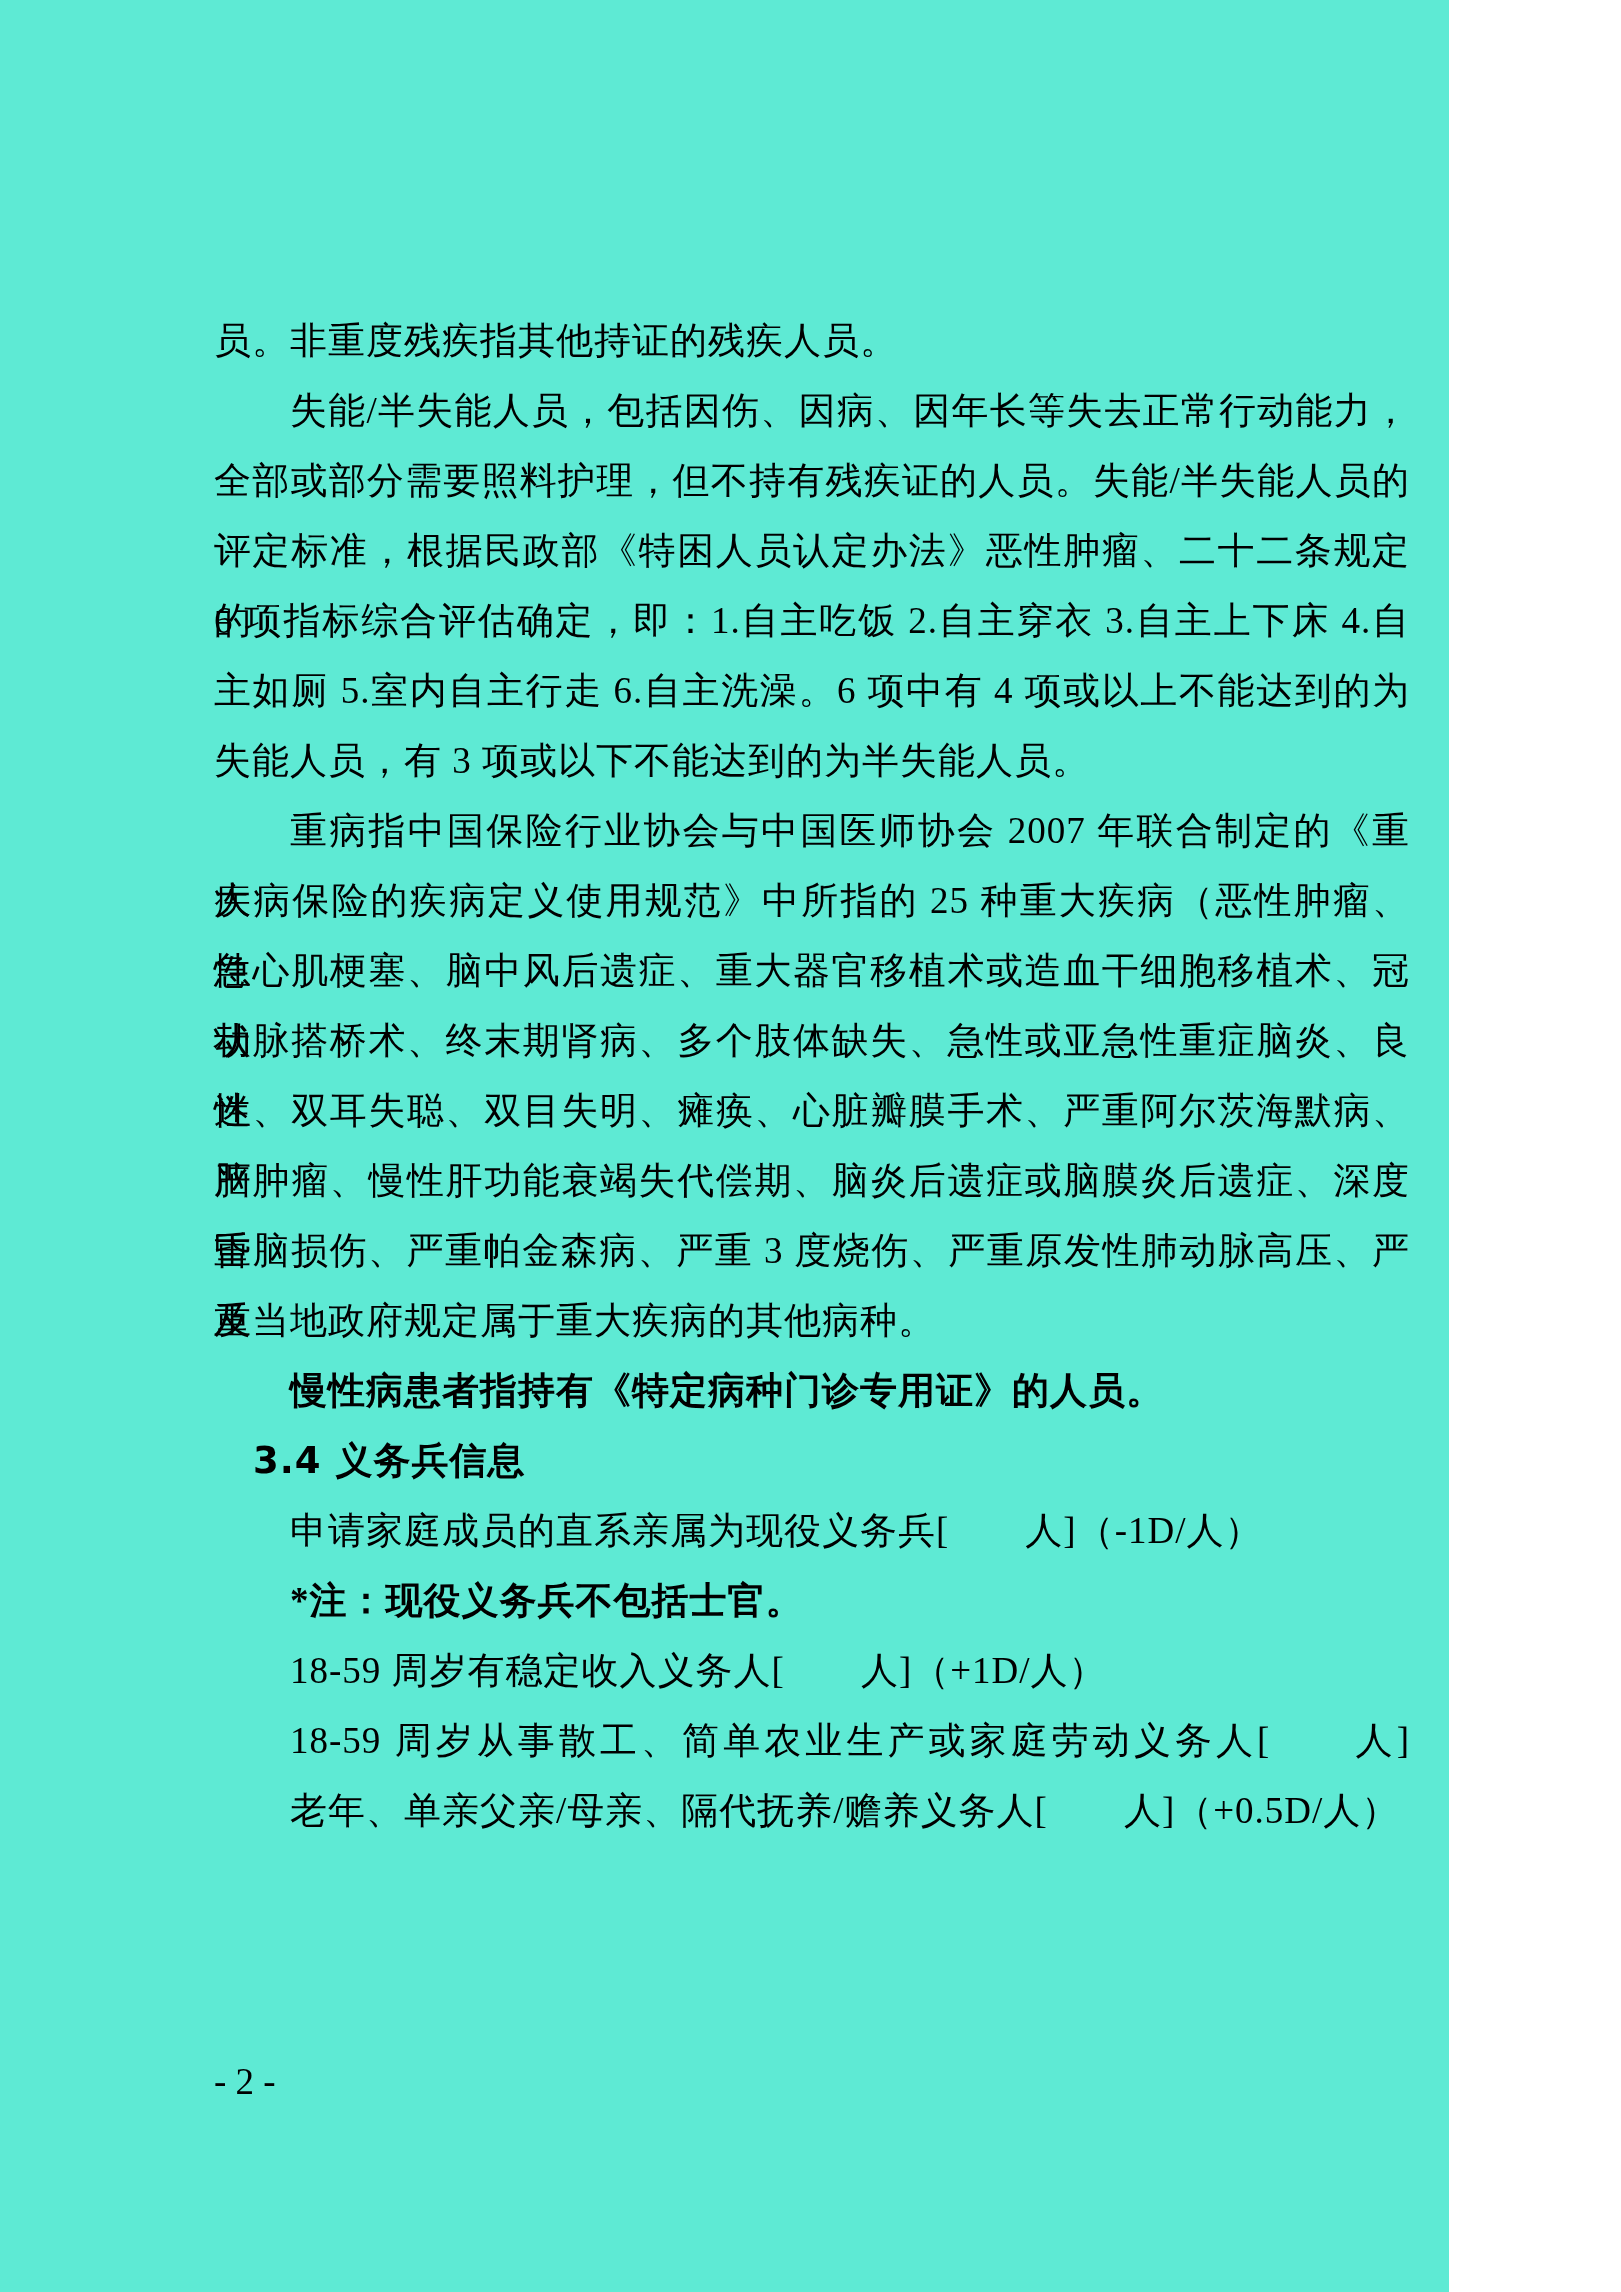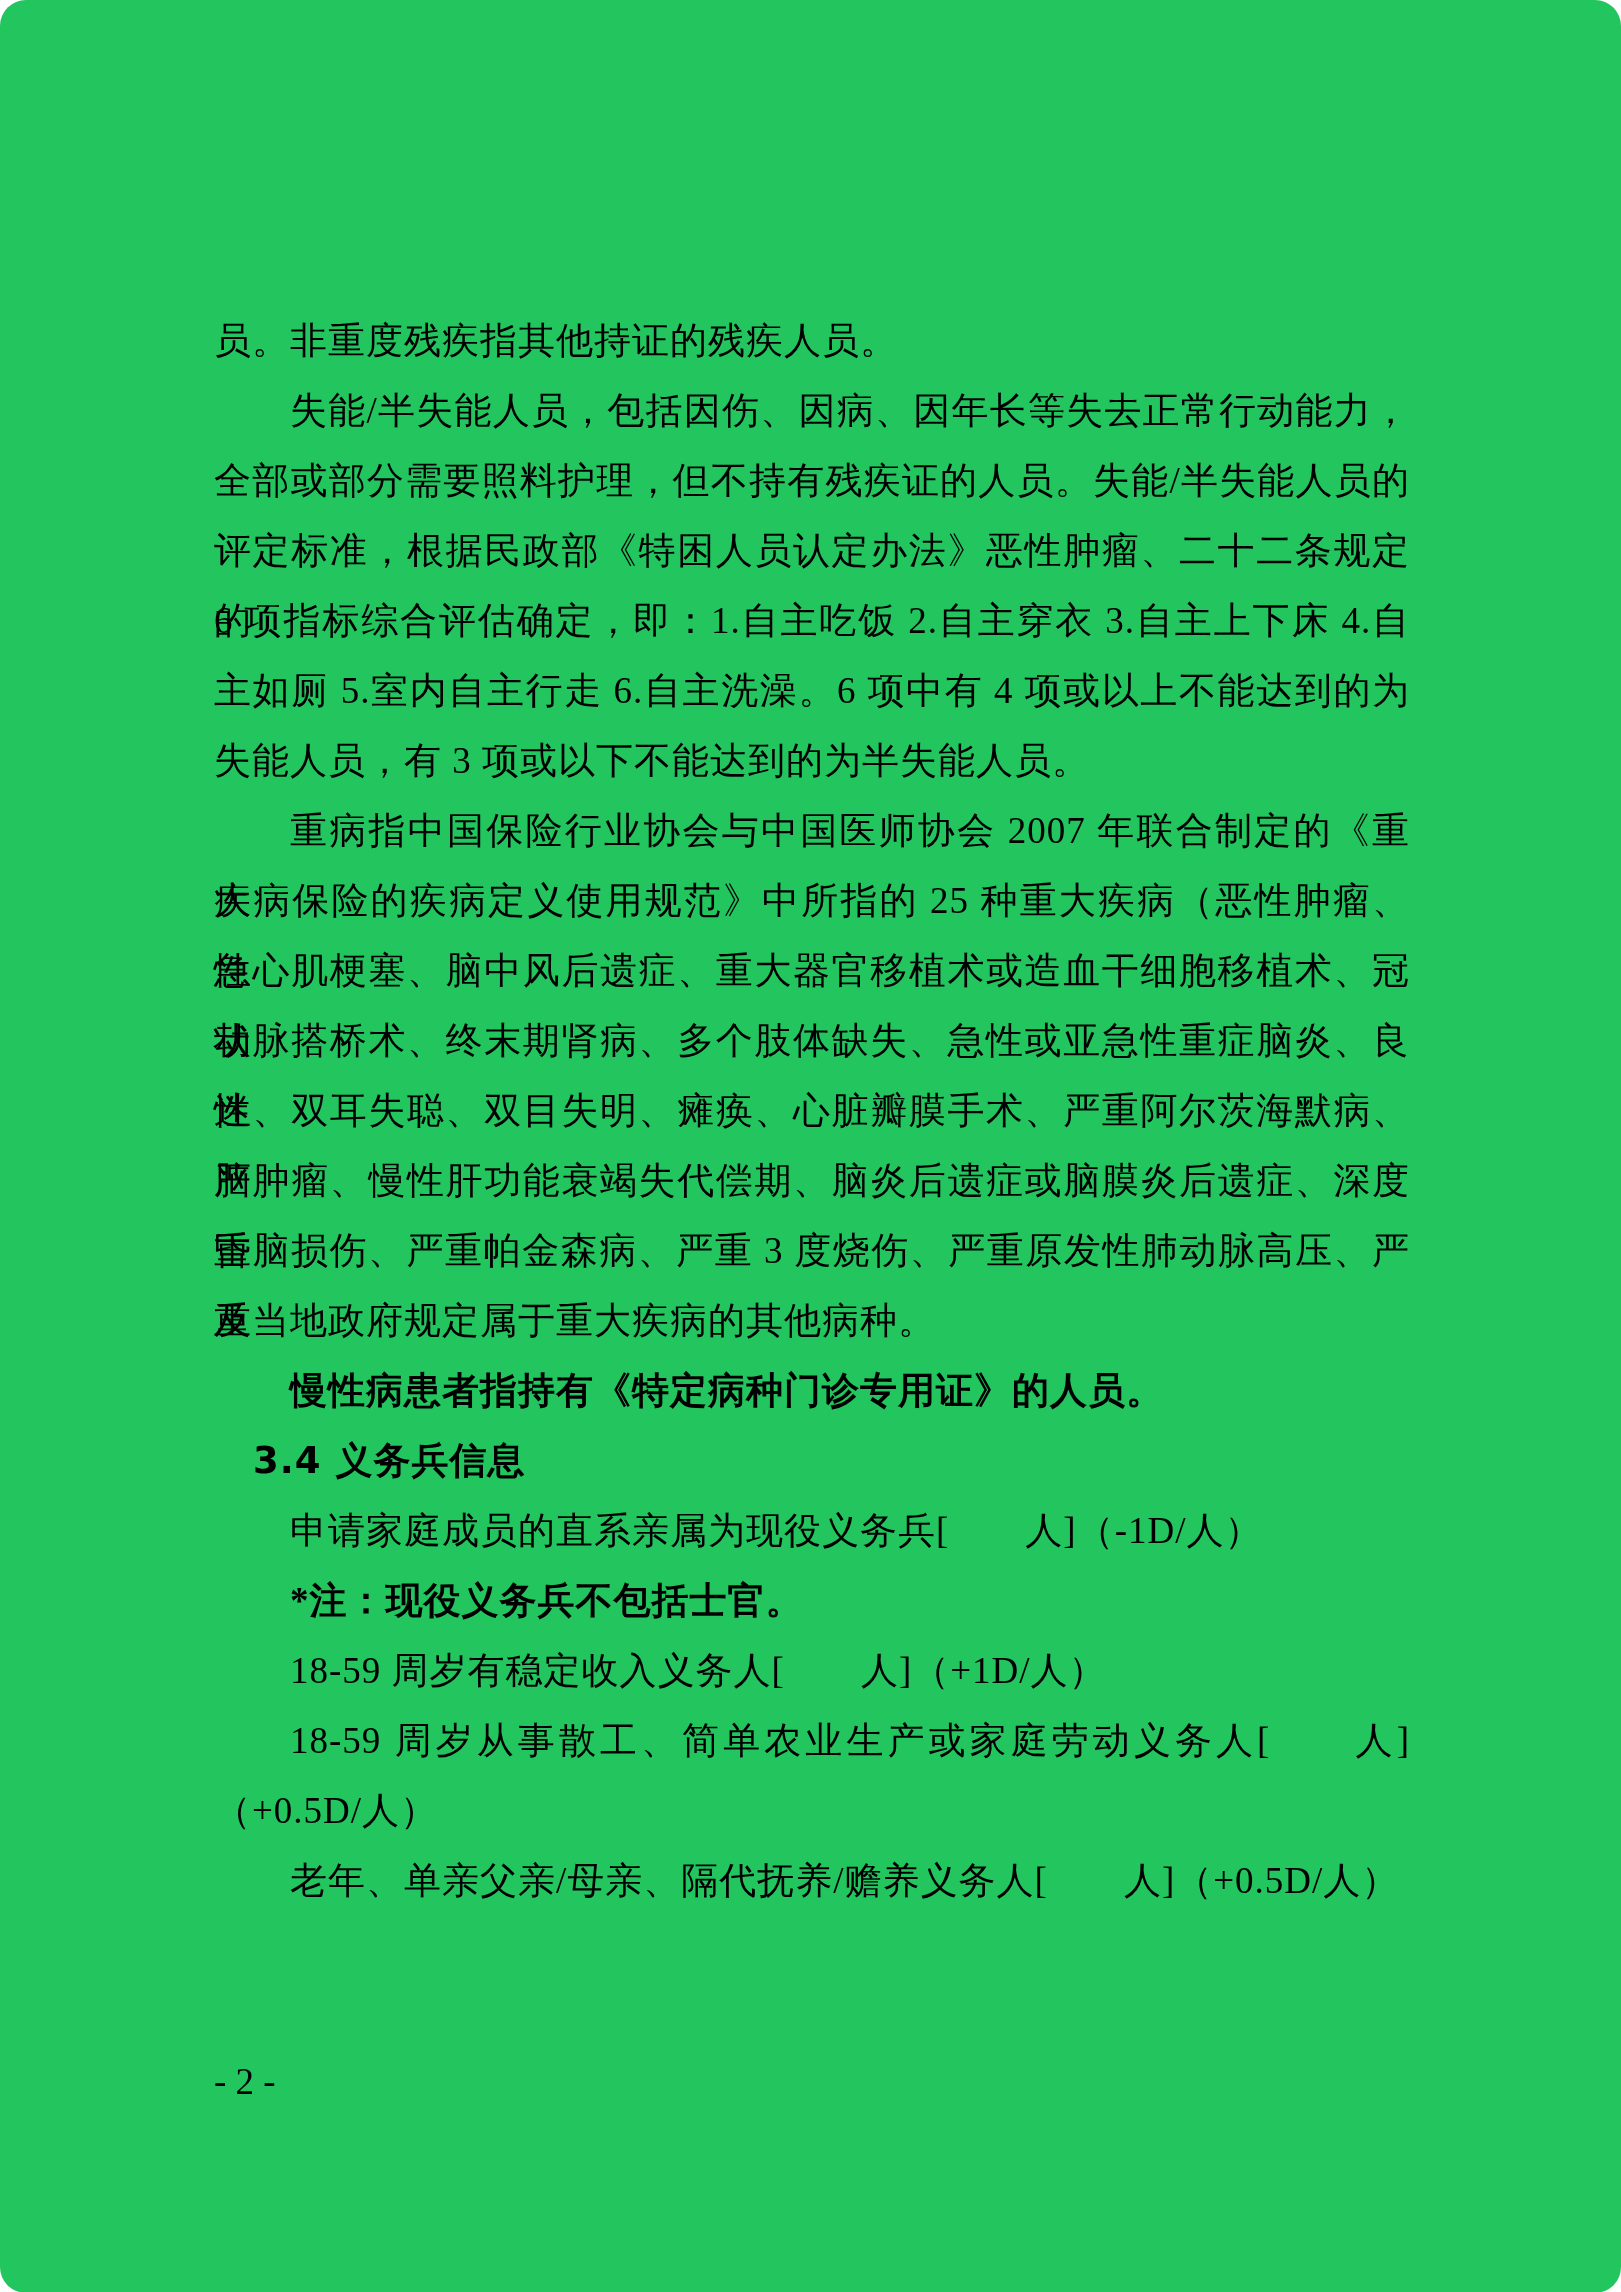--- a/index.html
+++ b/index.html
@@ -2,27 +2,26 @@
 <html><head>
 <meta charset="utf-8">
 <style>
   html, body {
     margin: 0;
     padding: 0;
     background: #ffffff;
   }
   .page {
     position: relative;
-    width: 1621px;
+    width: 1449px;
     height: 2293px;
-    background: #22c55e;
+    background: #5eead4;
     color: #000000;
     font-family: "Liberation Serif", "DejaVu Serif", serif;
     overflow: hidden;
-    border-radius: 26px;
   }
   .content {
     position: absolute;
     left: 214px;
     top: 306px;
     width: 1196px;
   }
   .line {
     height: 70px;
     line-height: 70px;
@@ -75,18 +74,17 @@
       <div class="line body ind0 j">迷、双耳失聪、双目失明、瘫痪、心脏瓣膜手术、严重阿尔茨海默病、严</div>
       <div class="line body ind0 j">脑肿瘤、慢性肝功能衰竭失代偿期、脑炎后遗症或脑膜炎后遗症、深度昏</div>
       <div class="line body ind0 j">重脑损伤、严重帕金森病、严重 3 度烧伤、严重原发性肺动脉高压、严重</div>
       <div class="line body ind0">及当地政府规定属于重大疾病的其他病种。</div>
       <div class="line body-bold ind2">慢性病患者指持有《特定病种门诊专用证》的人员。</div>
       <div class="line heading ind1">3.4 义务兵信息</div>
       <div class="line body ind2">申请家庭成员的直系亲属为现役义务兵[　　人]（-1D/人）</div>
       <div class="line body-bold ind2">*注：现役义务兵不包括士官。</div>
       <div class="line body ind2">18-59 周岁有稳定收入义务人[　　人]（+1D/人）</div>
       <div class="line body ind2 j">18-59 周岁从事散工、简单农业生产或家庭劳动义务人[　　人]</div>
-      <div class="line body ind0">（+0.5D/人）</div>
       <div class="line body ind2">老年、单亲父亲/母亲、隔代抚养/赡养义务人[　　人]（+0.5D/人）</div>
     </div>
   <div class="footer">- 2 -</div>
 </div>
 
 
 </body></html>

